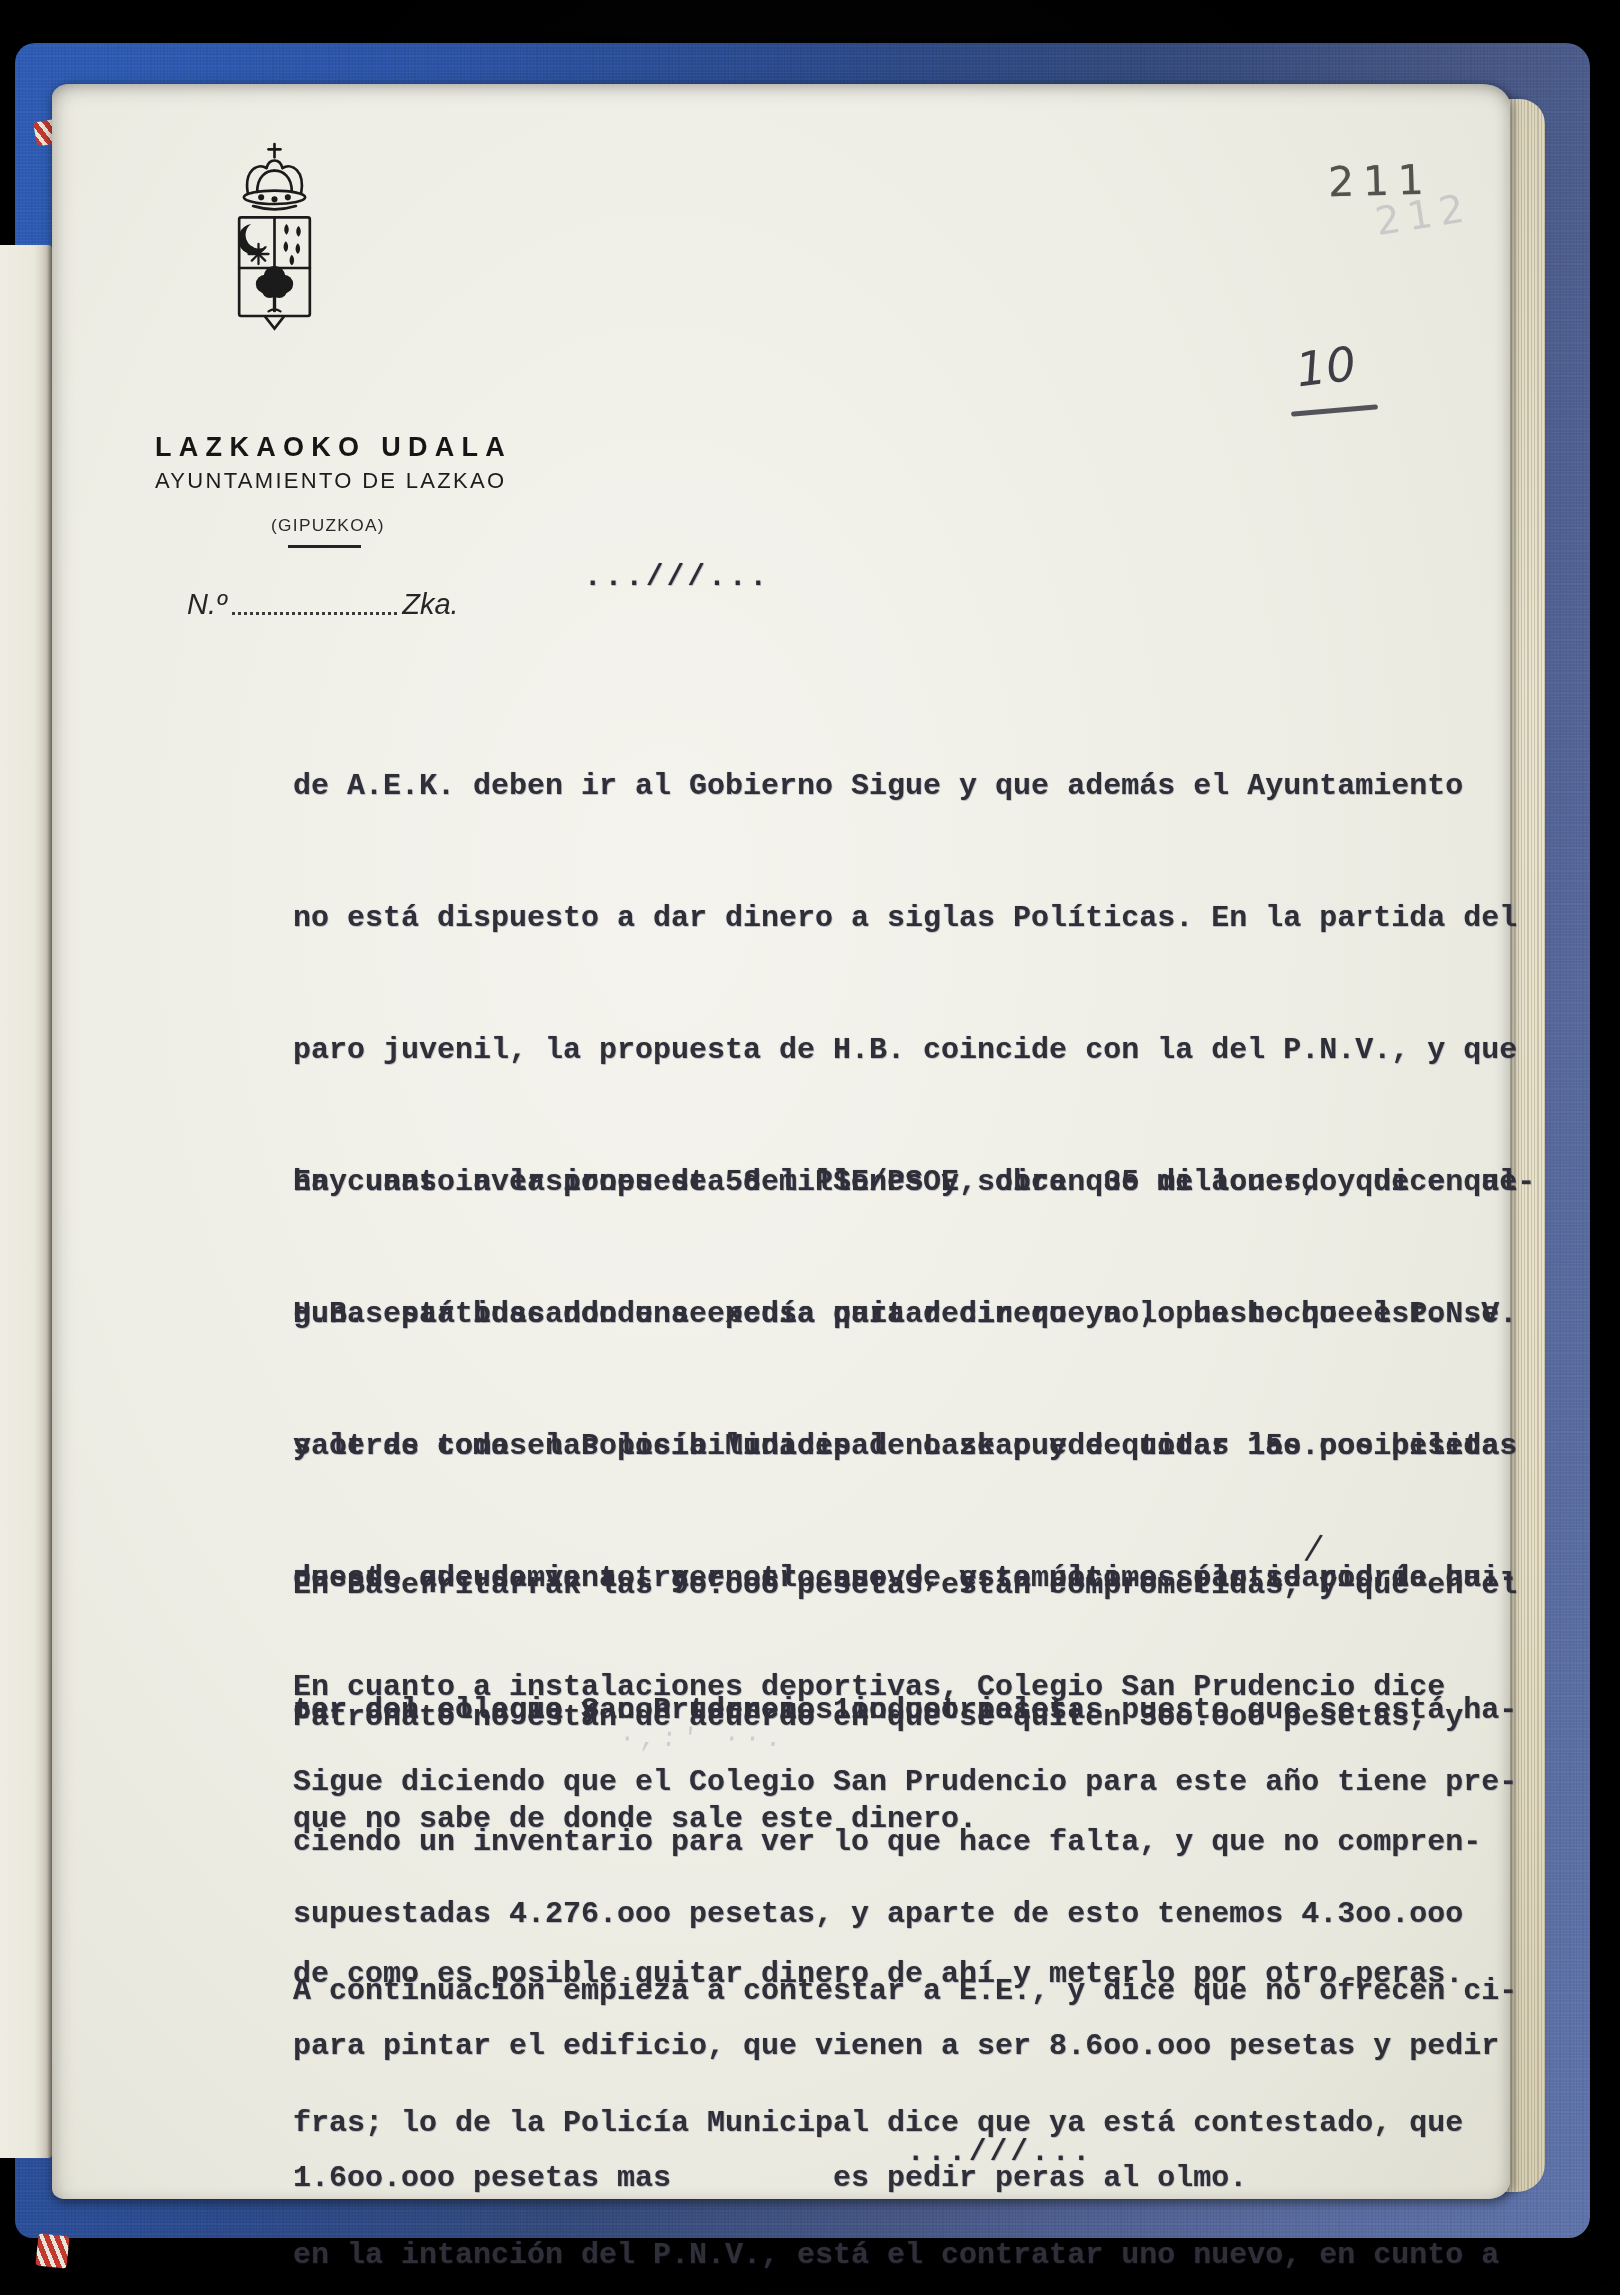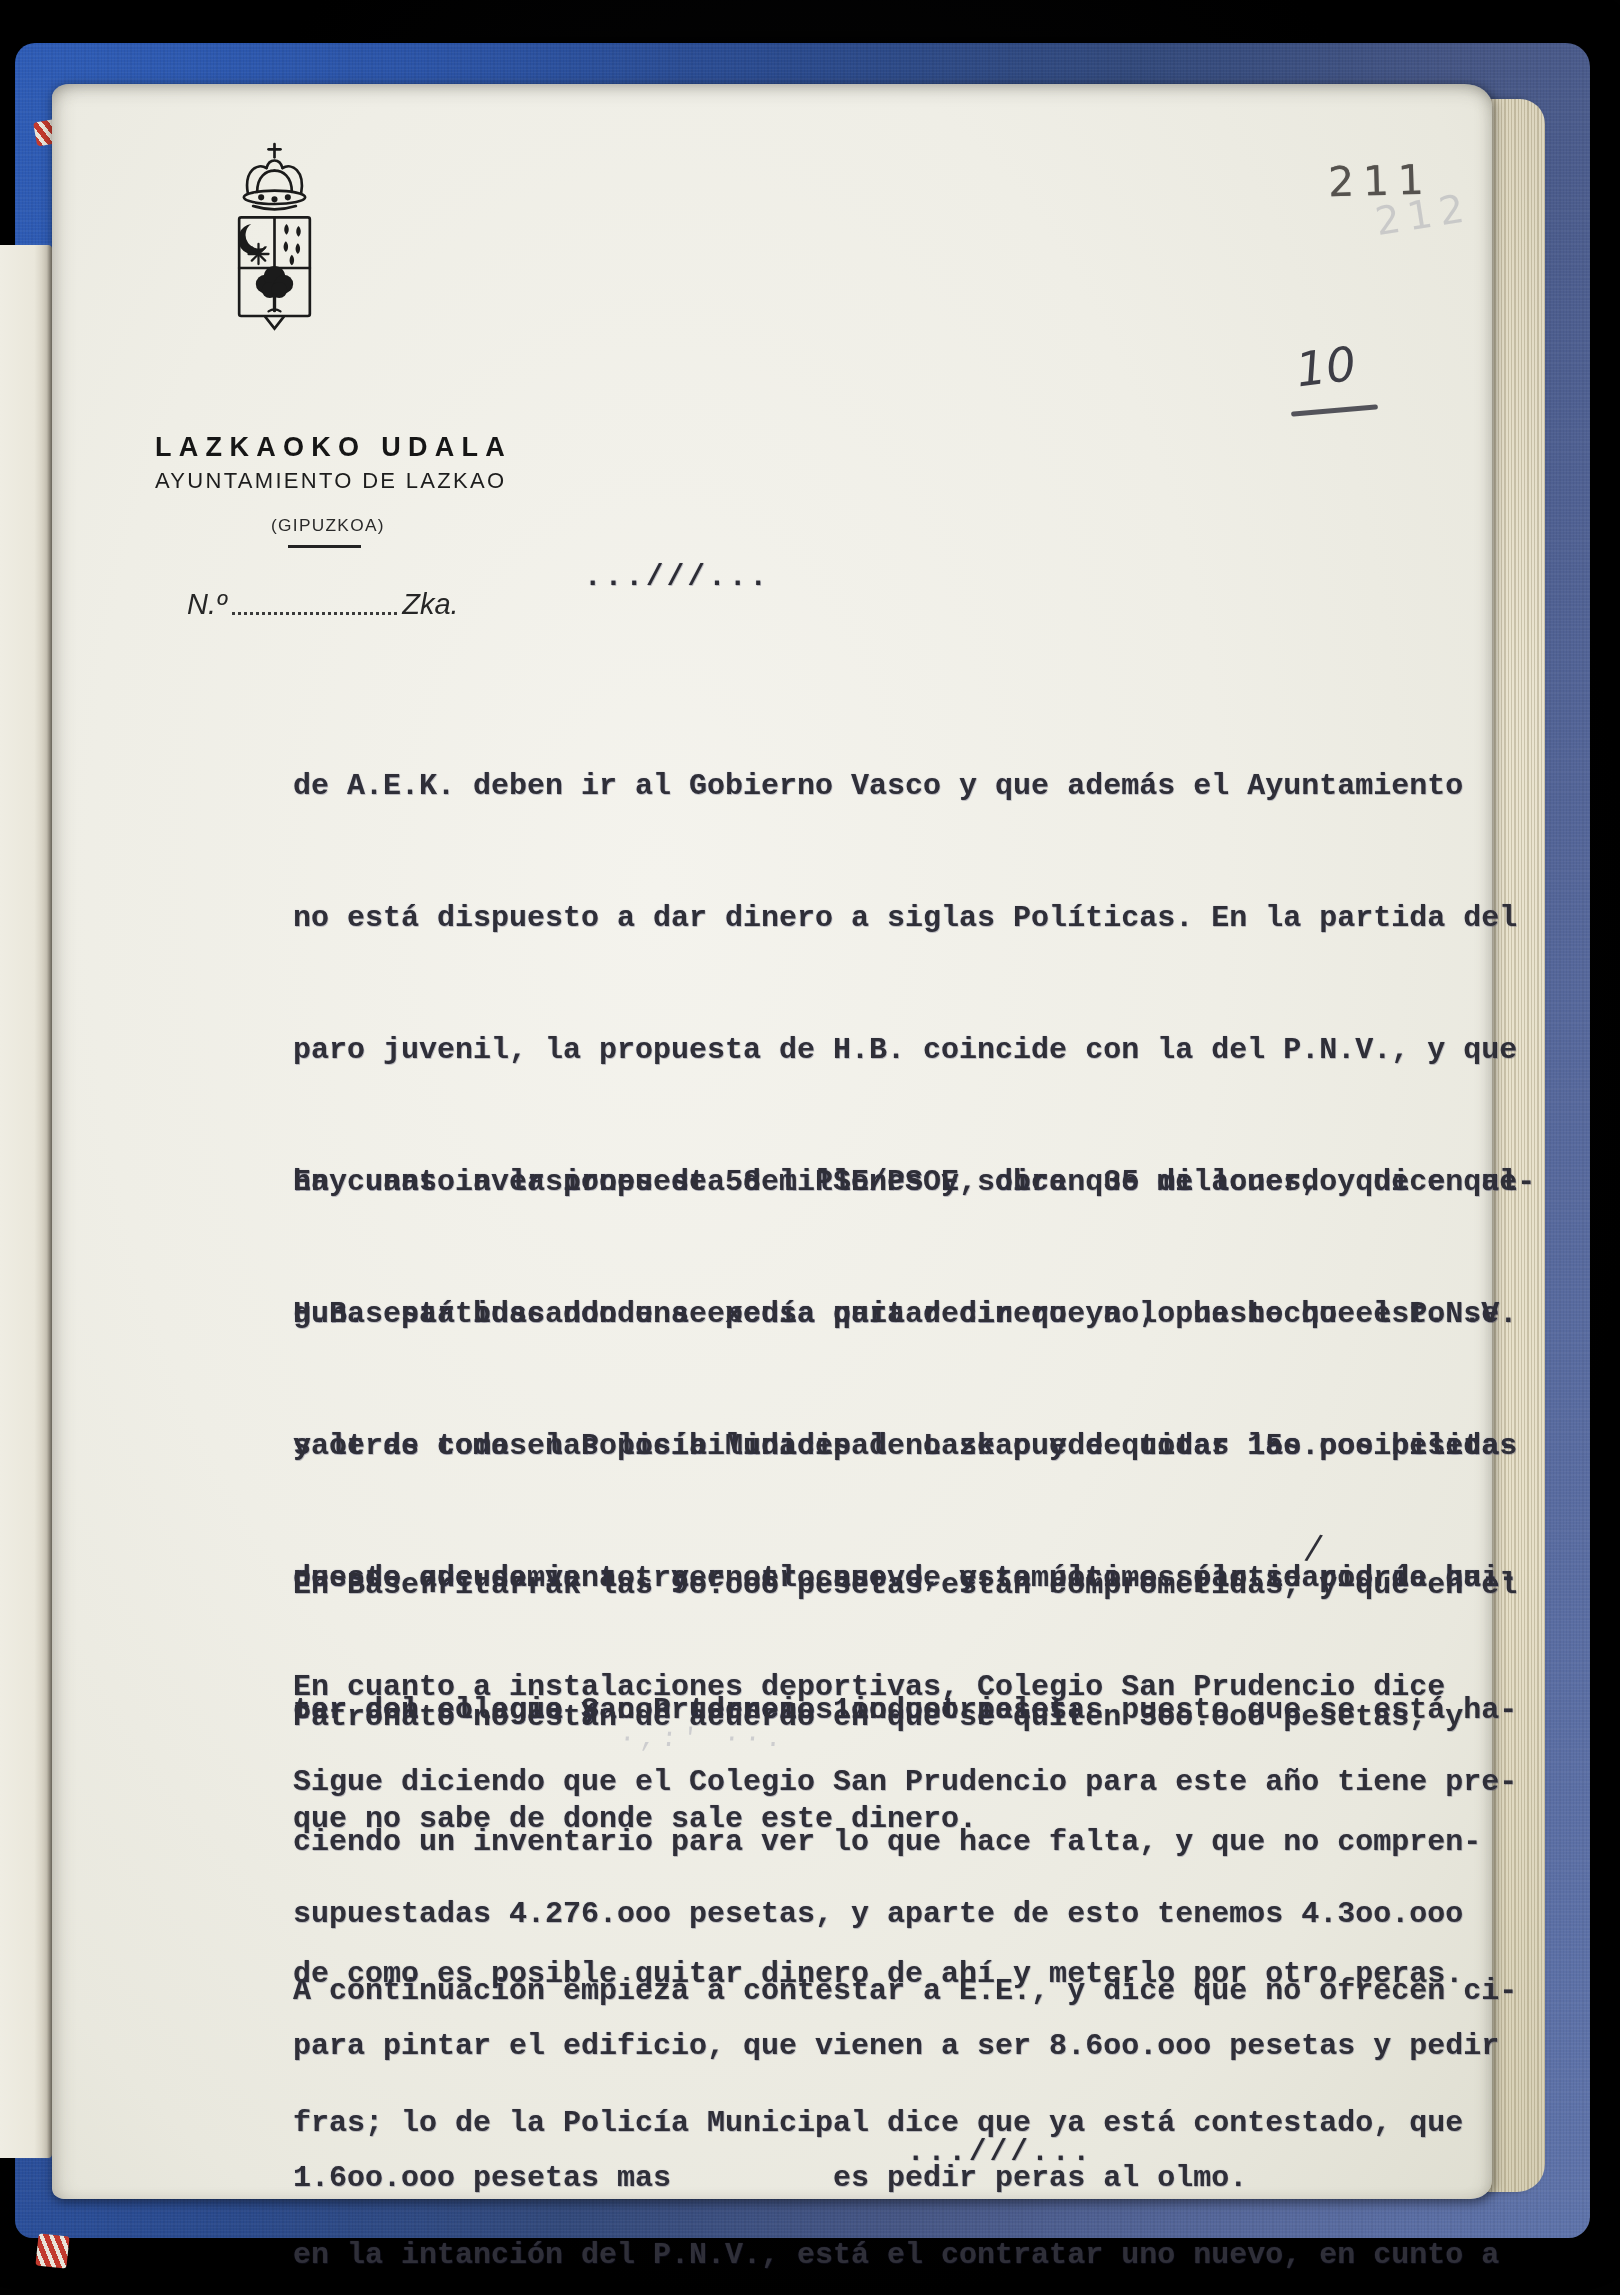--- a/index.html
+++ b/index.html
@@ -20,21 +20,21 @@
          background:
            repeating-linear-gradient(90deg, rgba(120,108,74,.28) 0 1.3px, rgba(0,0,0,0) 1.3px 3.3px),
            linear-gradient(180deg,#ddd6bf 0%,#eae4d0 28%,#e7e0c9 70%,#d6cfb5 100%);
          box-shadow:-4px 0 6.7px rgba(0,0,0,.25);}
   .page{position:absolute;left:52px;top:84px;width:1440px;height:2115px;
          border-radius:17.3px 28px 21.3px 12px / 13.3px 21.3px 18.7px 10.7px;
          background:radial-gradient(ellipse at 42% 38%, #f4f3ed 0%, #efeee6 48%, #e9e8de 78%, #dfded1 100%);
          box-shadow:inset 0 12px 18.7px -10.7px rgba(60,60,55,.38),
                     inset -9.3px 0 16px -8px rgba(90,85,70,.30),
                     inset 12px 0 20px -9.3px rgba(80,75,65,.32),
-                    1.3px 2.7px 10.7px rgba(0,0,0,.5);}
+                    1.3px 2.7px 10.7px rgba(0,0,0,.5);padding-left:18px;}
   .left-sliver{position:absolute;left:0;top:245px;width:52px;height:1913px;
          border-radius:0 4px 4px 0;
          background:linear-gradient(90deg,#efede3 0%,#eae7db 66%,#cfcabb 90%,#857f72 100%);}
   .headband{position:absolute;width:31px;height:24px;border-radius:3.3px;
          background:repeating-linear-gradient(62deg,#c23a2e 0 5.3px,#e9e5da 5.3px 9.3px);}
   .headband.top{left:35px;top:120px;transform:rotate(-10deg);}
   .headband.bottom{left:37px;top:2235px;height:32px;transform:rotate(6deg);}
 
   
   .org-eu{position:absolute;left:103px;top:348px;font-size:27px;font-weight:700;
@@ -135,21 +135,21 @@
 
     <div class="ref-row">
       <span>N.º</span>
       <span class="ref-leader"></span>
       <span>Zka.</span>
     </div>
 
     <div class="typed mark top">...///...</div>
 
     <div class="typed para" id="p1">
-      <div class="tl">de A.E.K. deben ir al Gobierno Vasco y que además el Ayuntamiento</div>
+      <div class="tl">de A.E.K. deben ir al Gobierno Sigue y que además el Ayuntamiento</div>
       <div class="tl">no está dispuesto a dar dinero a siglas Políticas. En la partida del</div>
       <div class="tl">paro juvenil, la propuesta de H.B. coincide con la del P.N.V., y que</div>
       <div class="tl">hay unas inversiones de 58 millones y sobran 35 millones, y dice que</div>
       <div class="tl">H.B. está buscando una excusa para decir que no, puesto que esto se</div>
       <div class="tl">sale de todas las posibilidades de Lazkao y de todas las posibilida-</div>
       <div class="tl">des de adeudamiento, y en el caso de esto último sólo se podría ha-</div>
       <div class="tl">cer con el agua y con terrenos industriales.</div>
     </div>
 
     <div class="typed para" id="p2">

